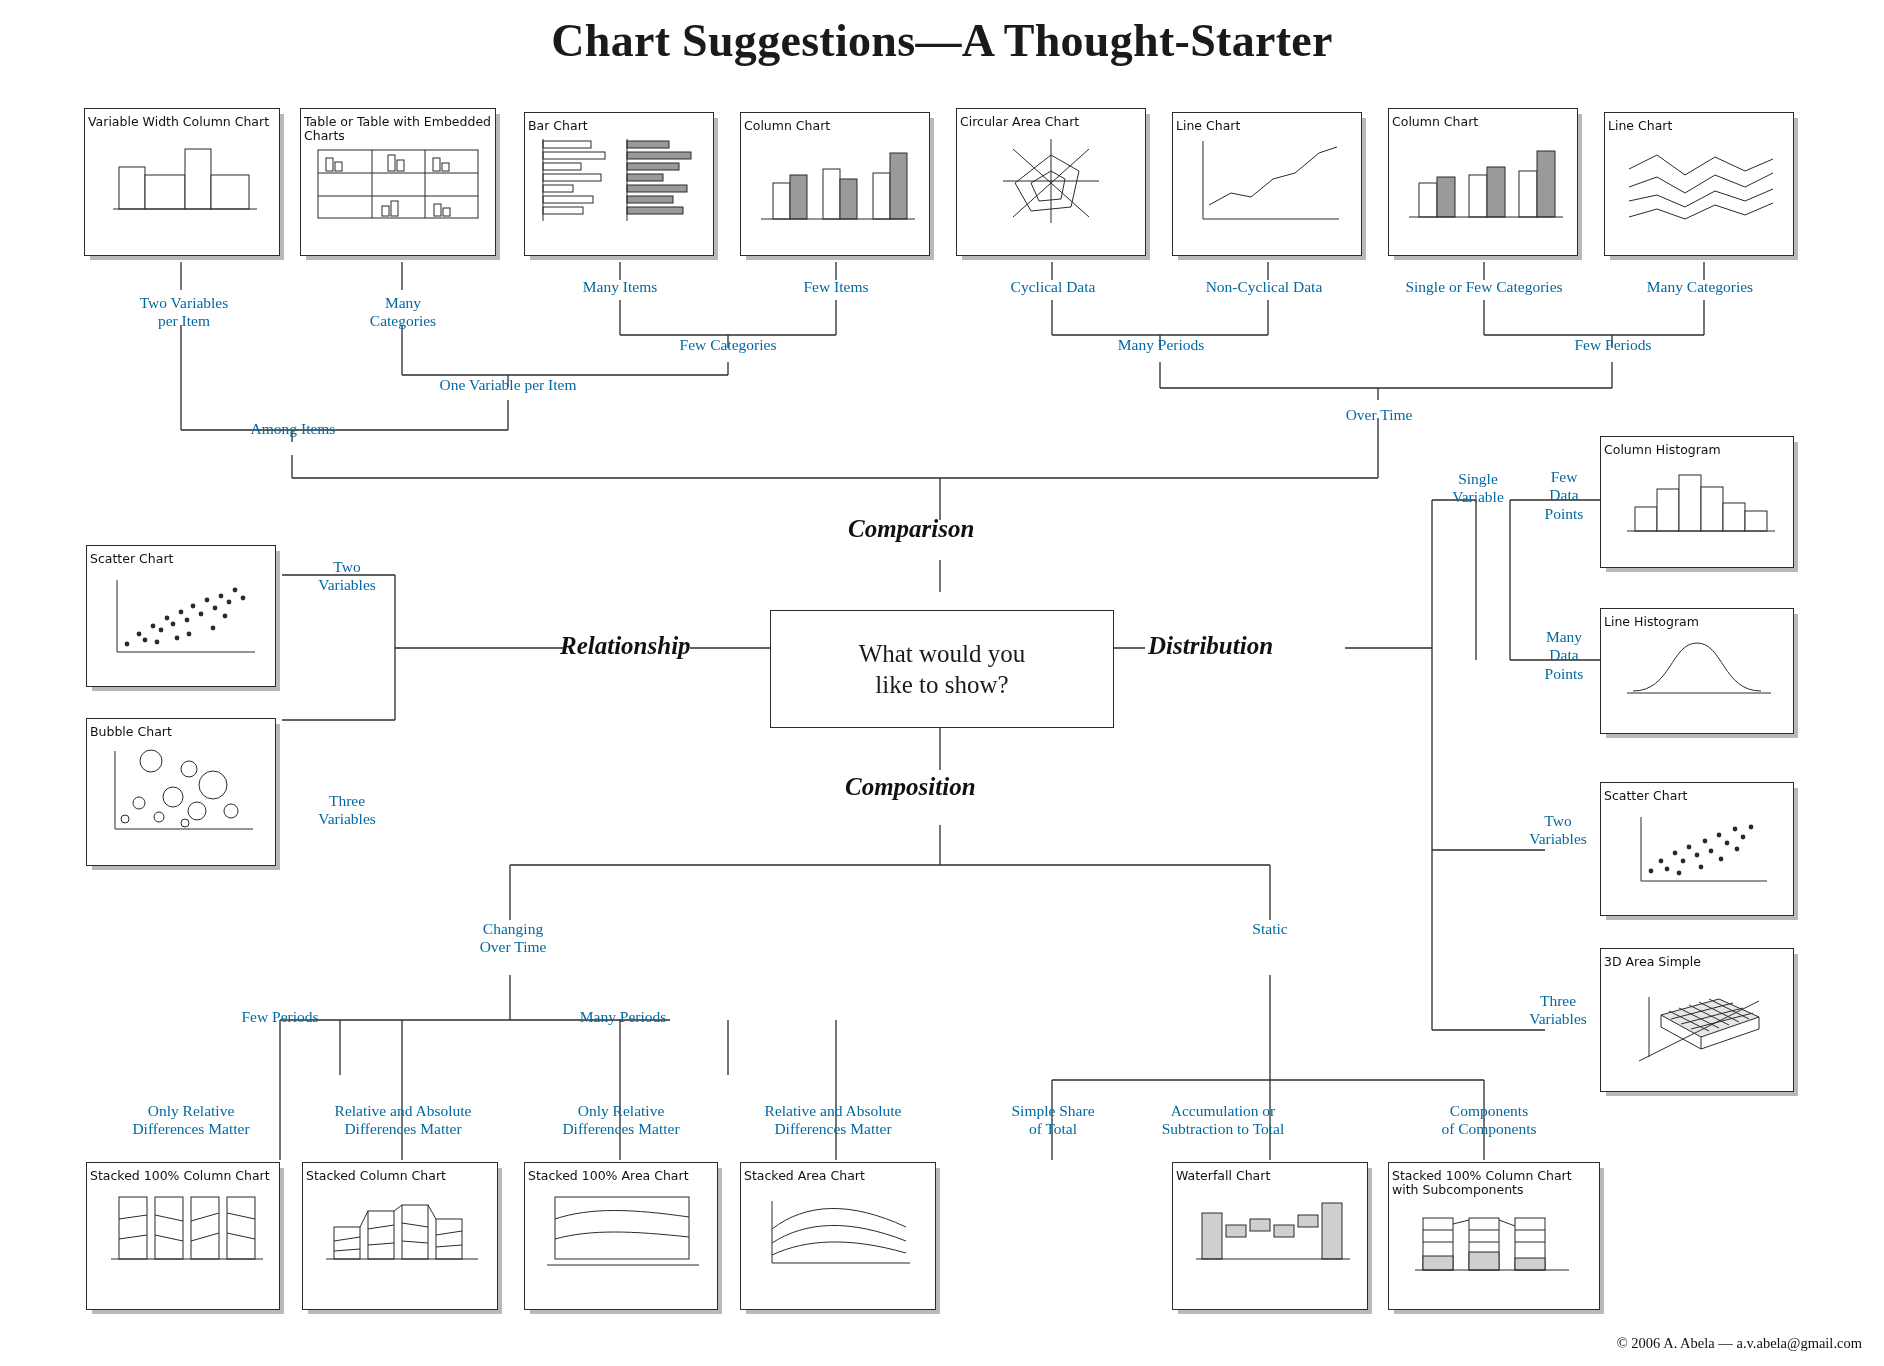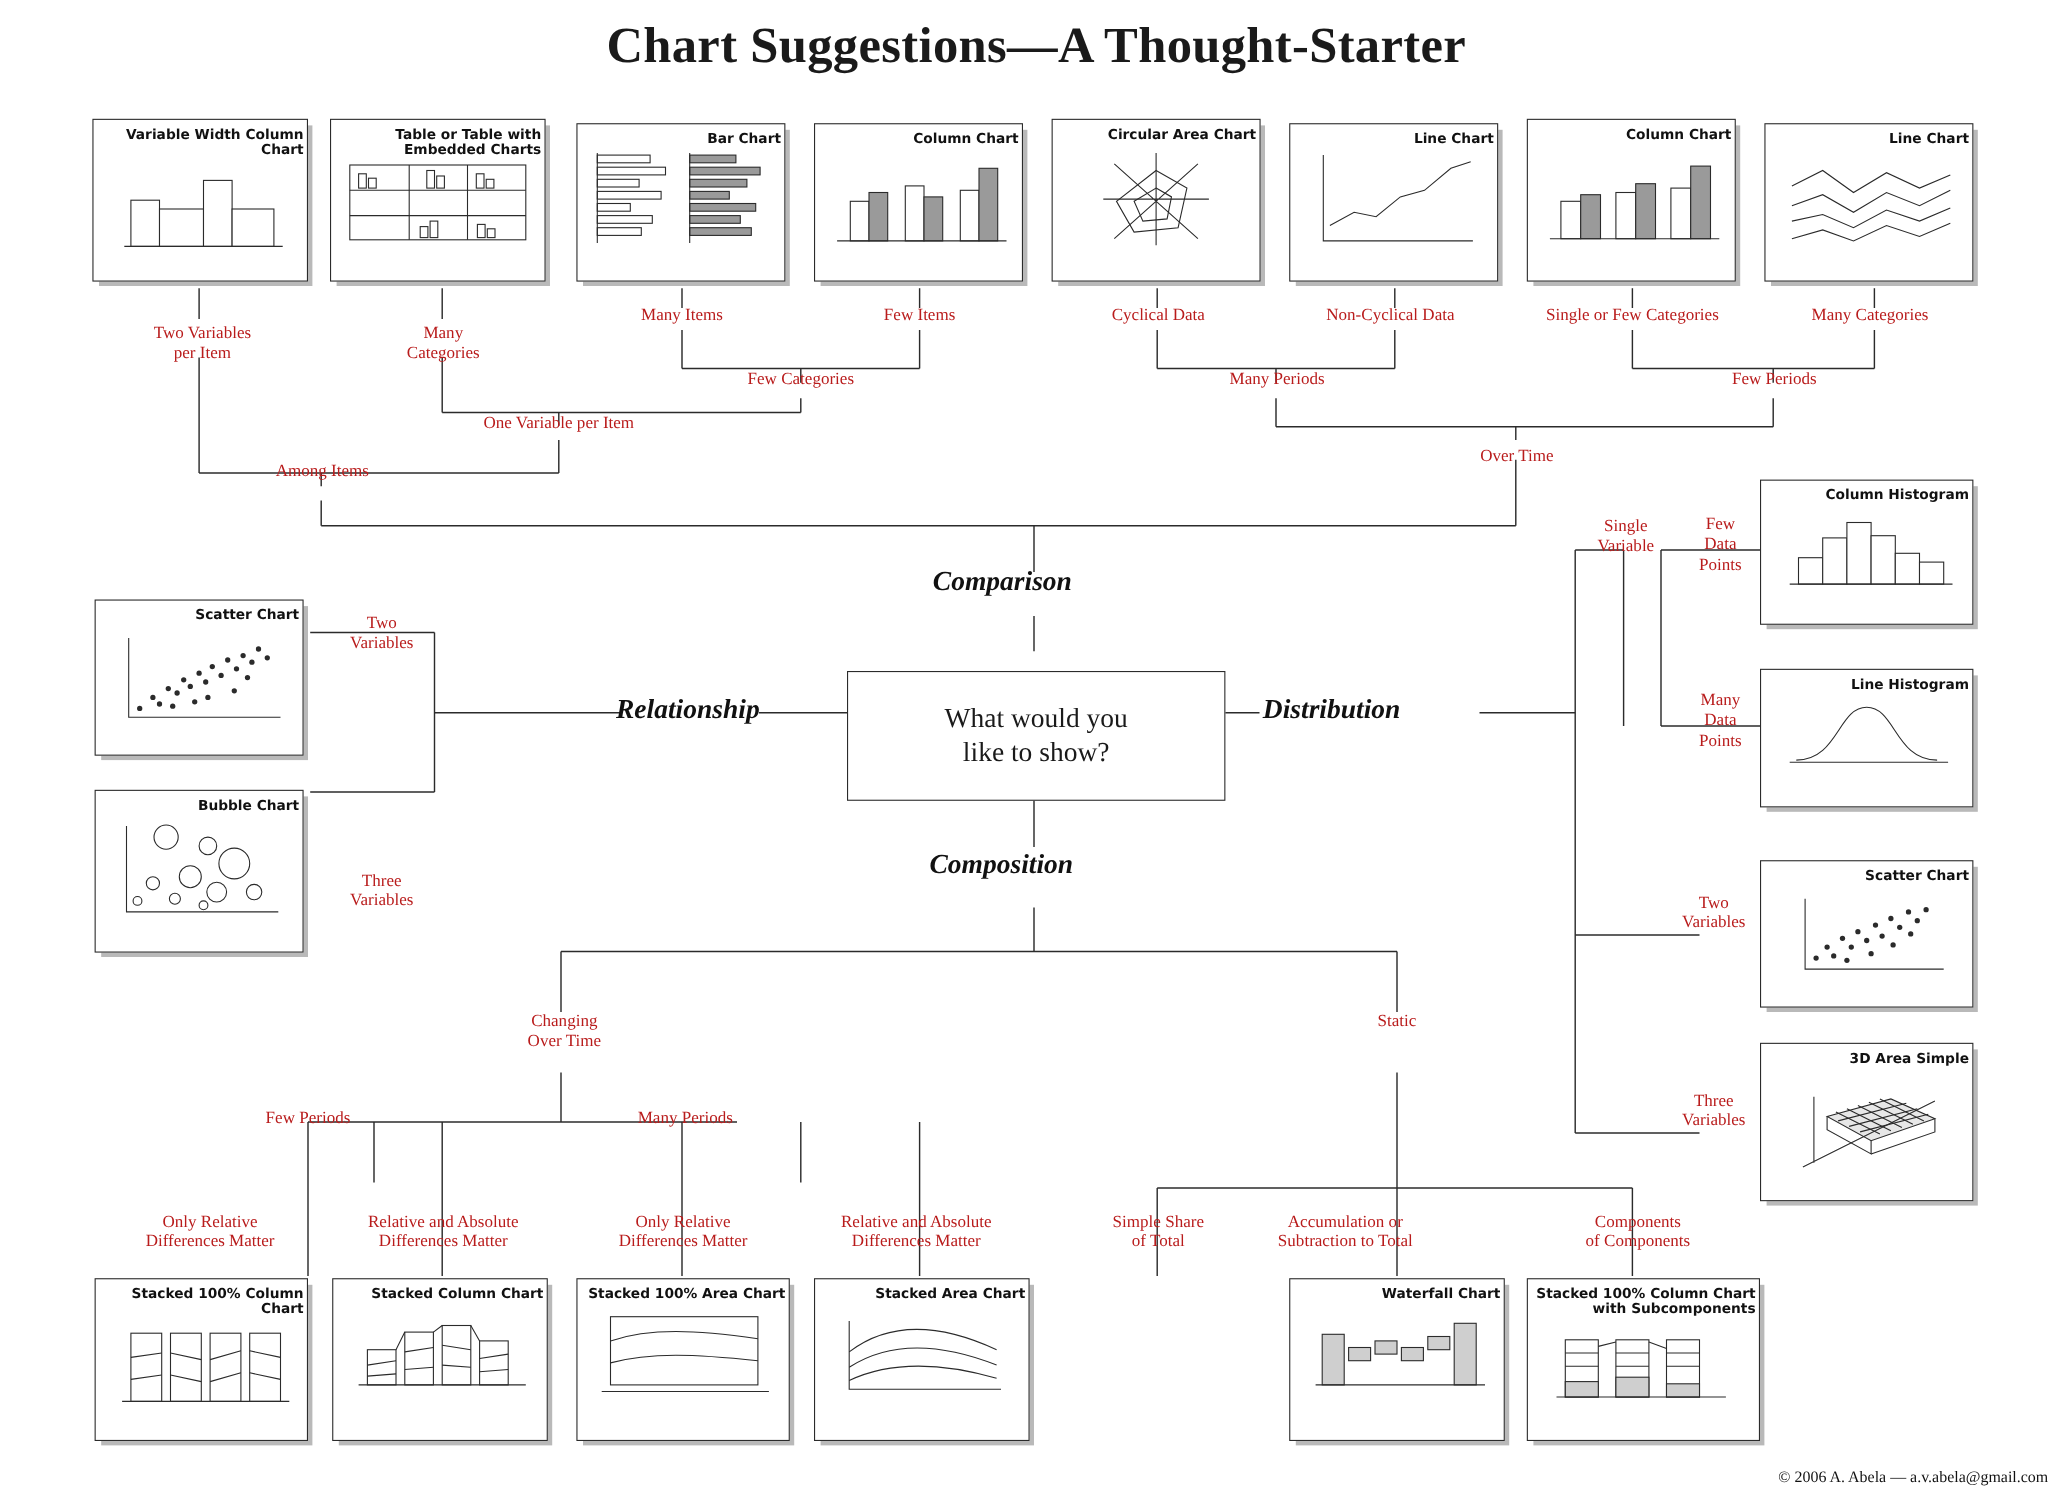--- a/index.html
+++ b/index.html
@@ -21,39 +21,39 @@
 
   
   .card{
     position:absolute;
     background:#fff;
     border:1.6px solid #2b2b2b;
     box-shadow:5px 5px 0 -1px #b9b9b9;
     box-sizing:border-box;
   }
   .card .cap{
-    text-align:right;
+    text-align:left;
     font-family:"DejaVu Sans", sans-serif;
-    font-weight:bold;
+    font-weight:normal;
     font-size:12.5px;
     line-height:1.15;
     padding:6px 3px 2px 3px;
     color:#111;
   }
   .card .art{position:relative;width:100%;}
   .card svg{display:block;margin:0 auto;}
 
   
   .lbl{
     position:absolute;
     font-family:"Liberation Serif", serif;
     font-size:15.5px;
     line-height:1.18;
     text-align:center;
-    color:#b91c1c;
+    color:#0369a1;
     white-space:pre-line;
   }
   .branch{
     position:absolute;
     font-family:"Liberation Serif", serif;
     font-style:italic;
     font-weight:bold;
     font-size:25px;
     color:#111;
     white-space:nowrap;

